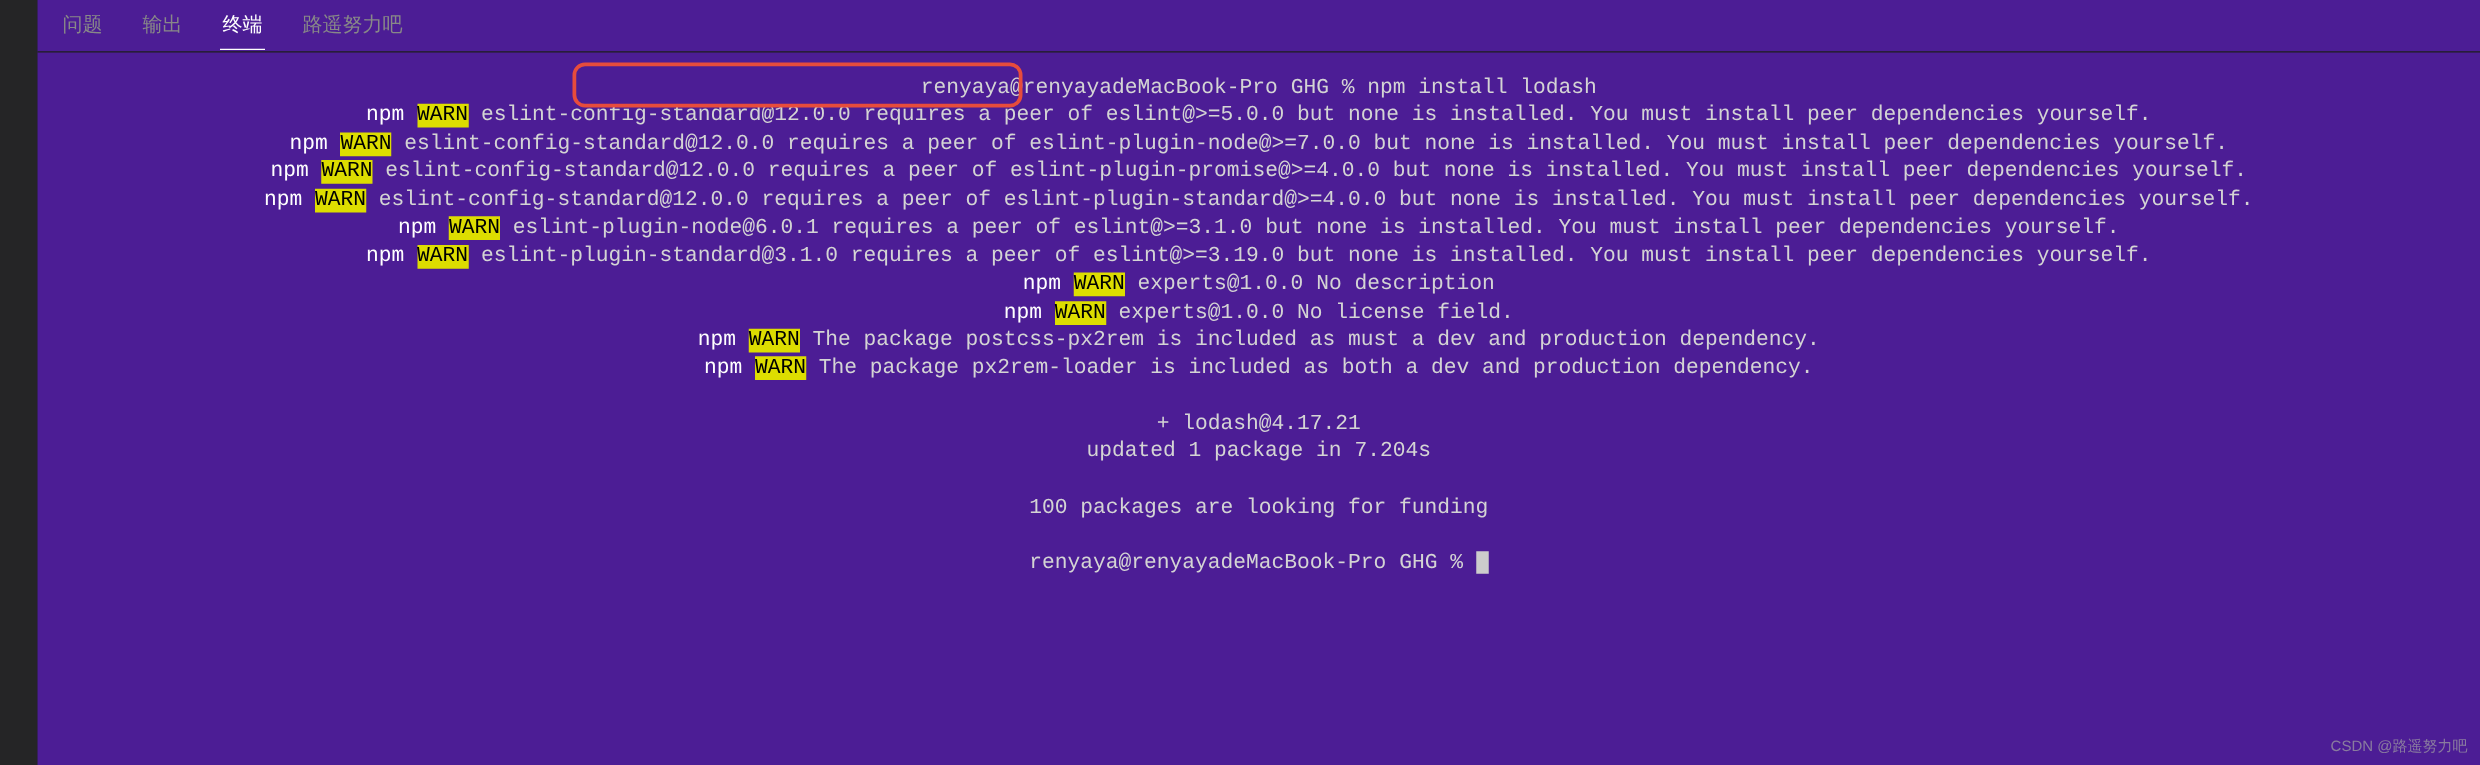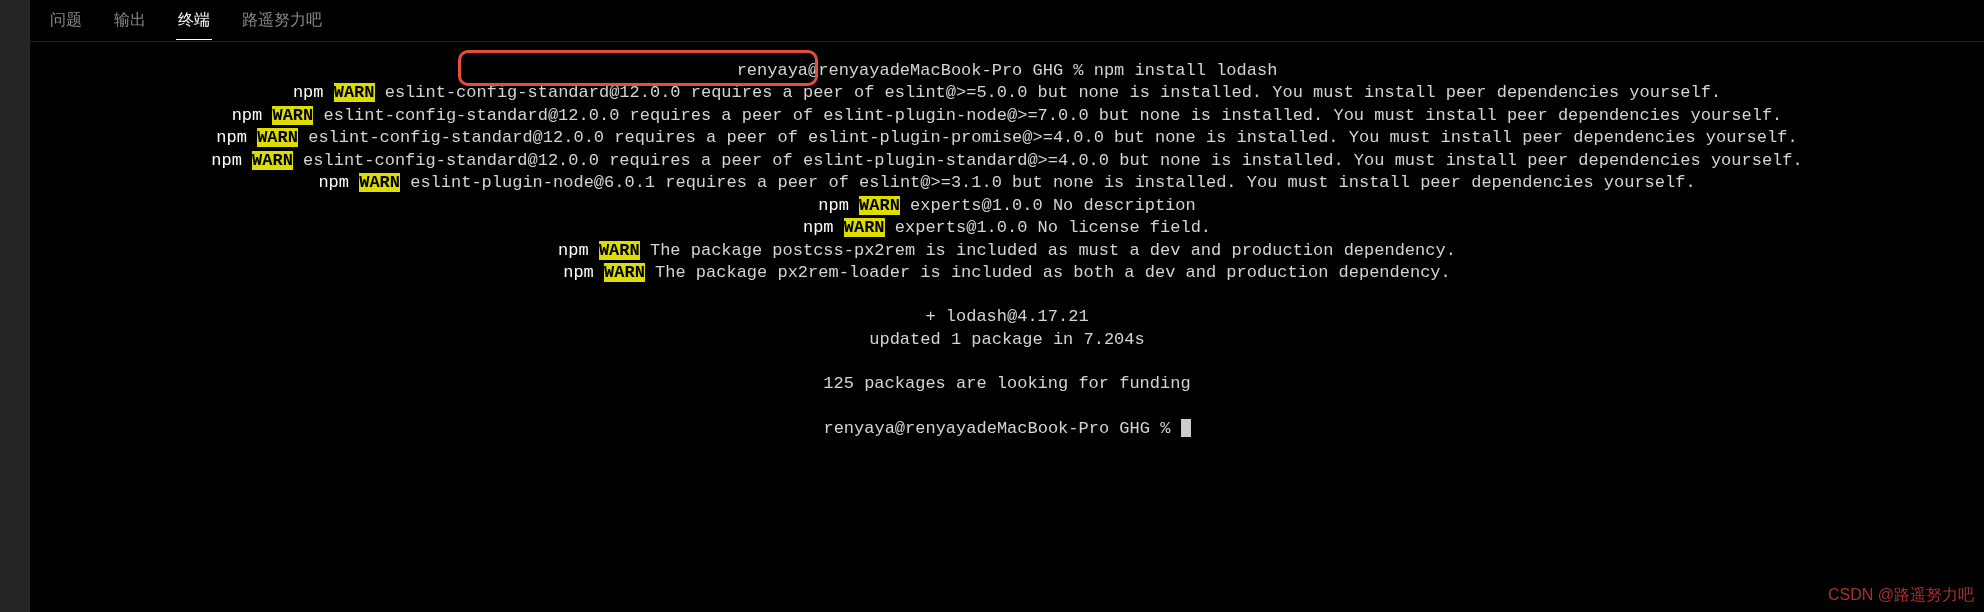--- a/index.html
+++ b/index.html
@@ -24,21 +24,21 @@
       width: 30px;
       height: 612px;
       background: #252526;
     }
     .main-area {
       position: absolute;
       left: 30px;
       top: 0;
       right: 0;
       bottom: 0;
-      background: #000000;
+      background: #4c1d95;
     }
     .tab-bar {
       display: flex;
       height: 42px;
       align-items: center;
       padding-left: 18px;
       border-bottom: 1px solid #1e1e1e;
       gap: 28px;
     }
     .tab {
@@ -60,21 +60,21 @@
     }
     .term-line {
       color: #d4d4d4;
     }
     .npm-prefix {
       color: #ffffff;
     }
     .warn-bg {
       background: #dddd00;
       color: #000000;
-      font-weight: bold;
+      font-weight: normal;
     }
     .warn-text {
       color: #d4d4d4;
     }
     .highlight-box {
       position: absolute;
       border: 3px solid #e74c3c;
       border-radius: 10px;
       pointer-events: none;
     }
@@ -82,22 +82,22 @@
       display: inline-block;
       width: 10px;
       height: 18px;
       background: #cccccc;
       vertical-align: middle;
     }
     .watermark {
       position: absolute;
       right: 10px;
       bottom: 6px;
-      color: #ef4444;
-      font-size: 16px;
+      color: #a3a3a3;
+      font-size: 12px;
       font-family: -apple-system, "Microsoft YaHei", sans-serif;
       opacity: 0.7;
     }
     .blank-line {
       height: 22px;
     }
   </style>
 </head>
 <body>
 
@@ -114,30 +114,31 @@
   <div class="terminal-content">
     <div class="term-line">
       <span>renyaya@renyayadeMacBook-Pro</span> <span>GHG</span> <span>%</span> <span>npm install lodash</span>
     </div>
     <div id="warn-container">
         <div class="term-line"><span class="npm-prefix">npm</span> <span class="warn-bg">WARN</span> <span class="warn-text">eslint-config-standard@12.0.0 requires a peer of eslint@&gt;=5.0.0 but none is installed. You must install peer dependencies yourself.</span></div>
         <div class="term-line"><span class="npm-prefix">npm</span> <span class="warn-bg">WARN</span> <span class="warn-text">eslint-config-standard@12.0.0 requires a peer of eslint-plugin-node@&gt;=7.0.0 but none is installed. You must install peer dependencies yourself.</span></div>
         <div class="term-line"><span class="npm-prefix">npm</span> <span class="warn-bg">WARN</span> <span class="warn-text">eslint-config-standard@12.0.0 requires a peer of eslint-plugin-promise@&gt;=4.0.0 but none is installed. You must install peer dependencies yourself.</span></div>
         <div class="term-line"><span class="npm-prefix">npm</span> <span class="warn-bg">WARN</span> <span class="warn-text">eslint-config-standard@12.0.0 requires a peer of eslint-plugin-standard@&gt;=4.0.0 but none is installed. You must install peer dependencies yourself.</span></div>
         <div class="term-line"><span class="npm-prefix">npm</span> <span class="warn-bg">WARN</span> <span class="warn-text">eslint-plugin-node@6.0.1 requires a peer of eslint@&gt;=3.1.0 but none is installed. You must install peer dependencies yourself.</span></div>
+        <div class="term-line"><span class="npm-prefix">npm</span> <span class="warn-bg">WARN</span> <span class="warn-text">eslint-plugin-standard@3.1.0 requires a peer of eslint@&gt;=3.19.0 but none is installed. You must install peer dependencies yourself.</span></div>
         <div class="term-line"><span class="npm-prefix">npm</span> <span class="warn-bg">WARN</span> <span class="warn-text">experts@1.0.0 No description</span></div>
         <div class="term-line"><span class="npm-prefix">npm</span> <span class="warn-bg">WARN</span> <span class="warn-text">experts@1.0.0 No license field.</span></div>
         <div class="term-line"><span class="npm-prefix">npm</span> <span class="warn-bg">WARN</span> <span class="warn-text">The package postcss-px2rem is included as must a dev and production dependency.</span></div>
         <div class="term-line"><span class="npm-prefix">npm</span> <span class="warn-bg">WARN</span> <span class="warn-text">The package px2rem-loader is included as both a dev and production dependency.</span></div>
       </div>
     <div class="blank-line"></div>
     <div class="term-line">+ lodash@4.17.21</div>
     <div class="term-line">updated 1 package in 7.204s</div>
     <div class="blank-line"></div>
-    <div class="term-line">125 packages are looking for funding</div>
+    <div class="term-line">100 packages are looking for funding</div>
     <div class="blank-line"></div>
     <div class="term-line">
       <span>renyaya@renyayadeMacBook-Pro</span> <span>GHG</span> <span>%</span> <span class="cursor-block"></span>
     </div>
   </div>
 </div>
 
 <div class="highlight-box" style="left: 458px; top: 50px; width: 360px; height: 36px;"></div>
 
 <div class="watermark">CSDN @路遥努力吧</div>

